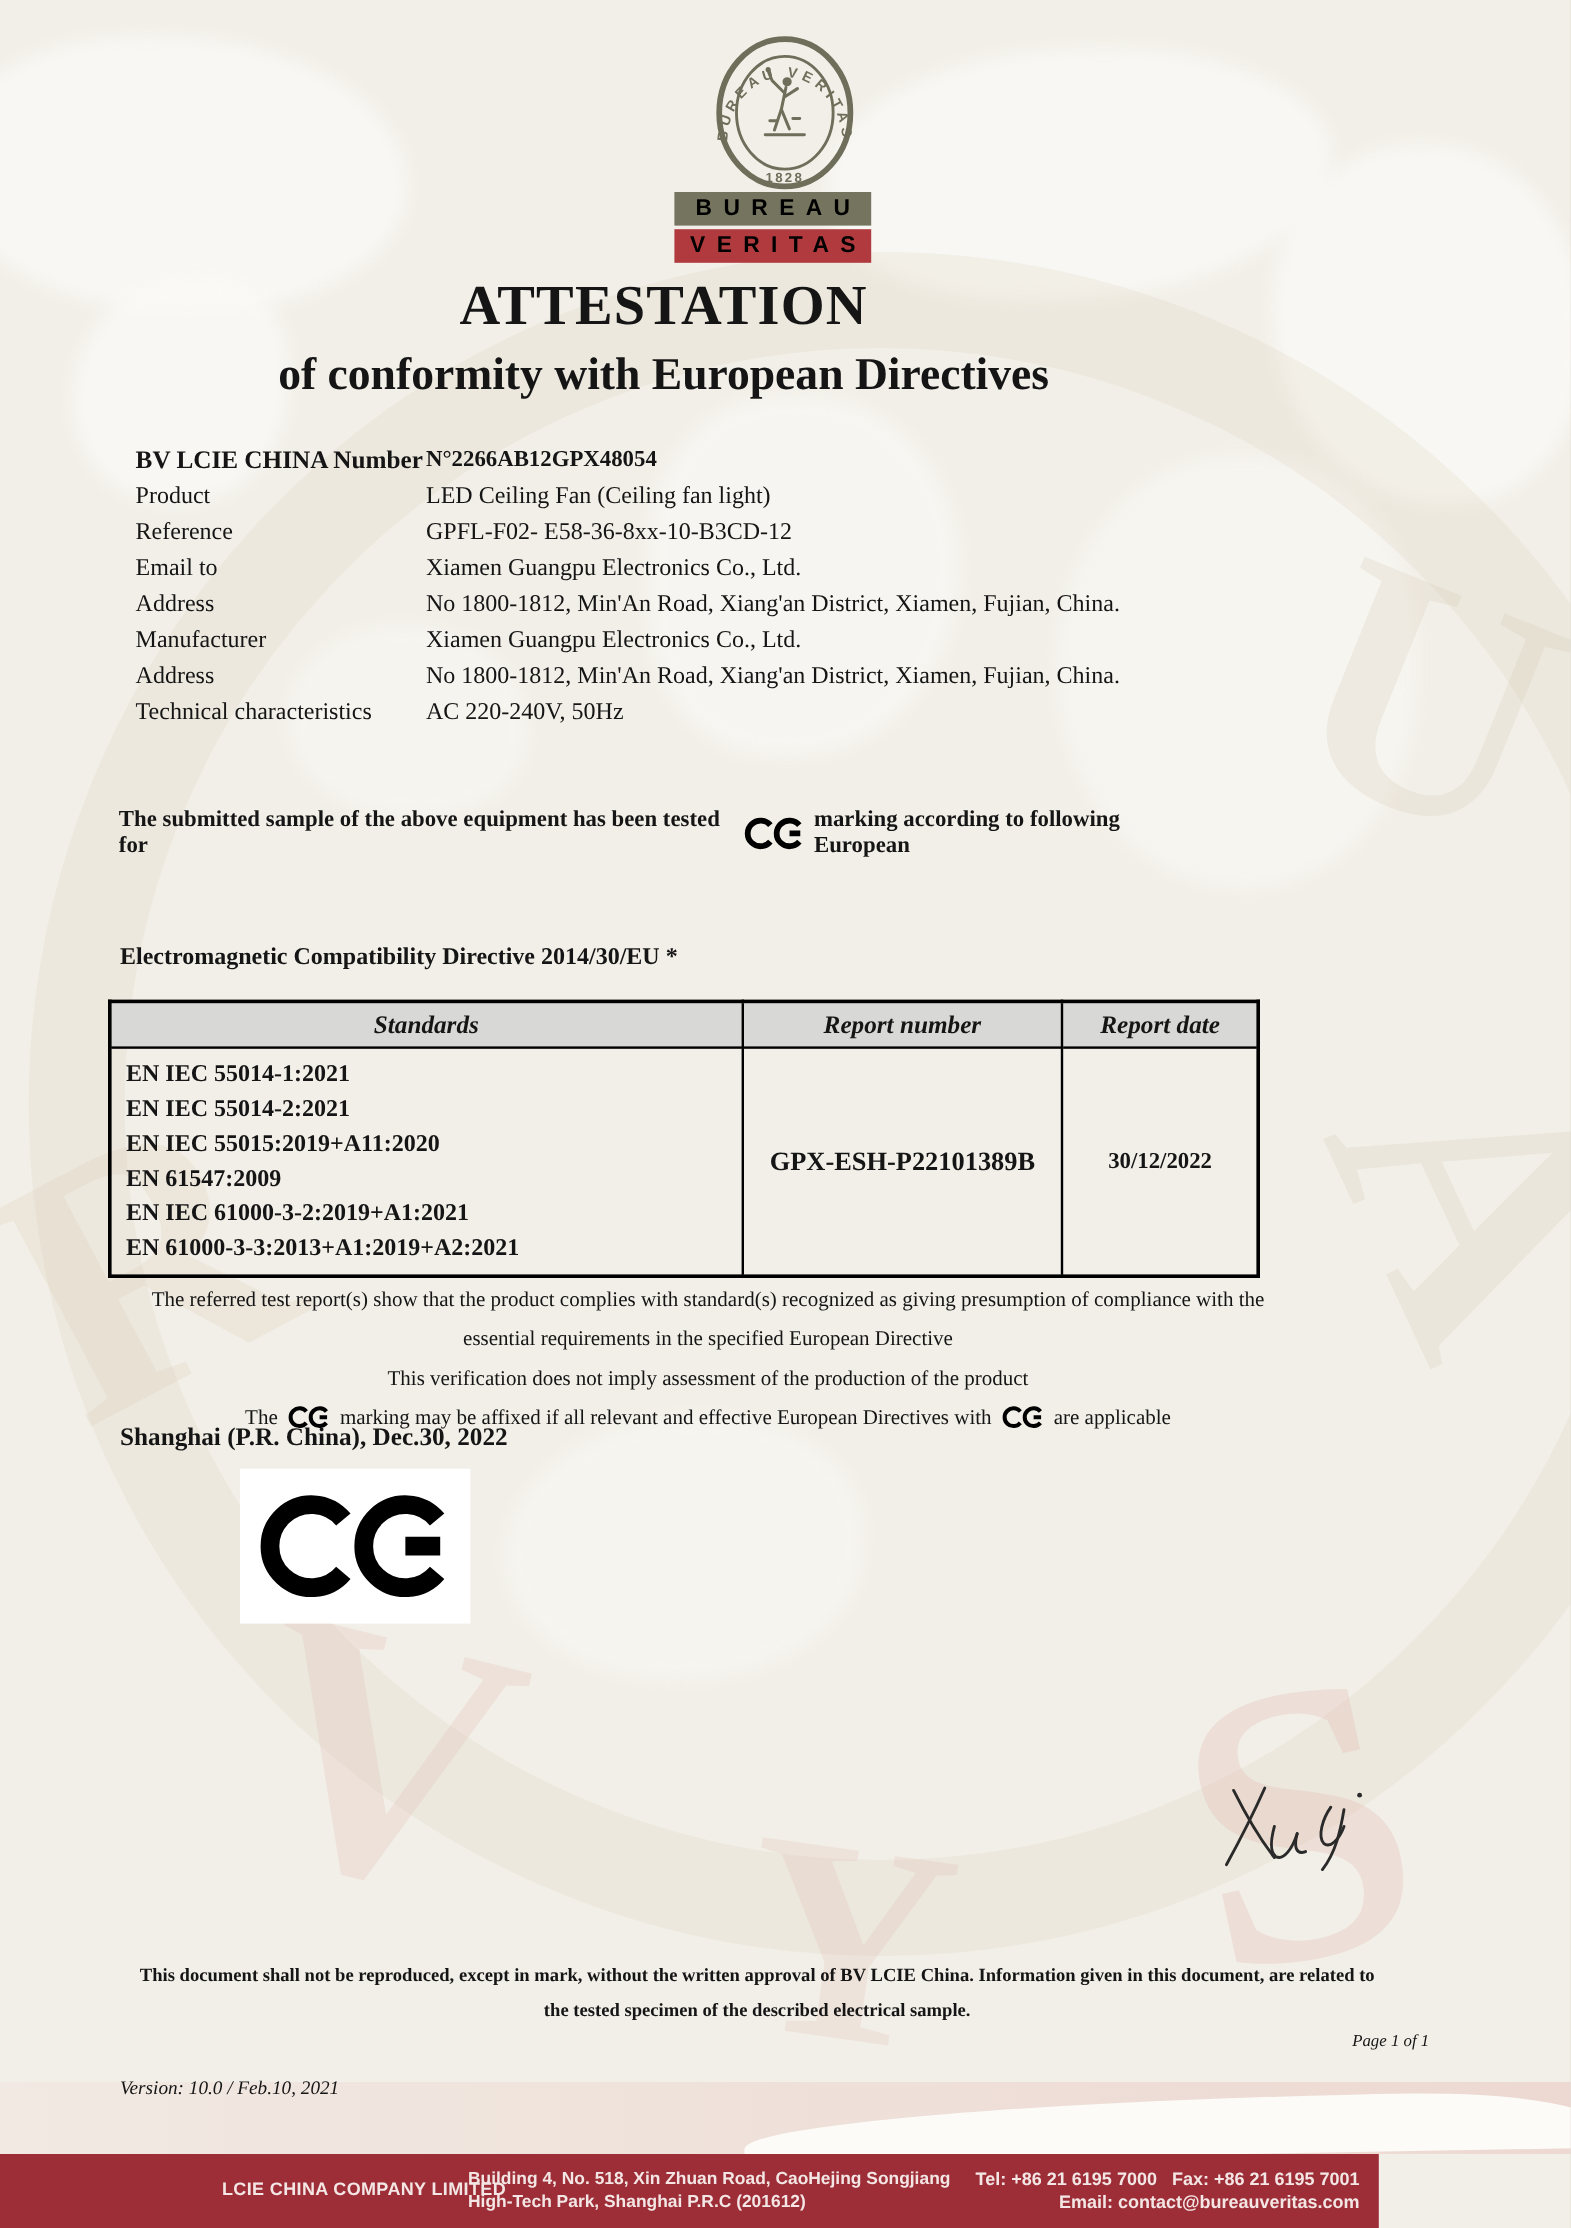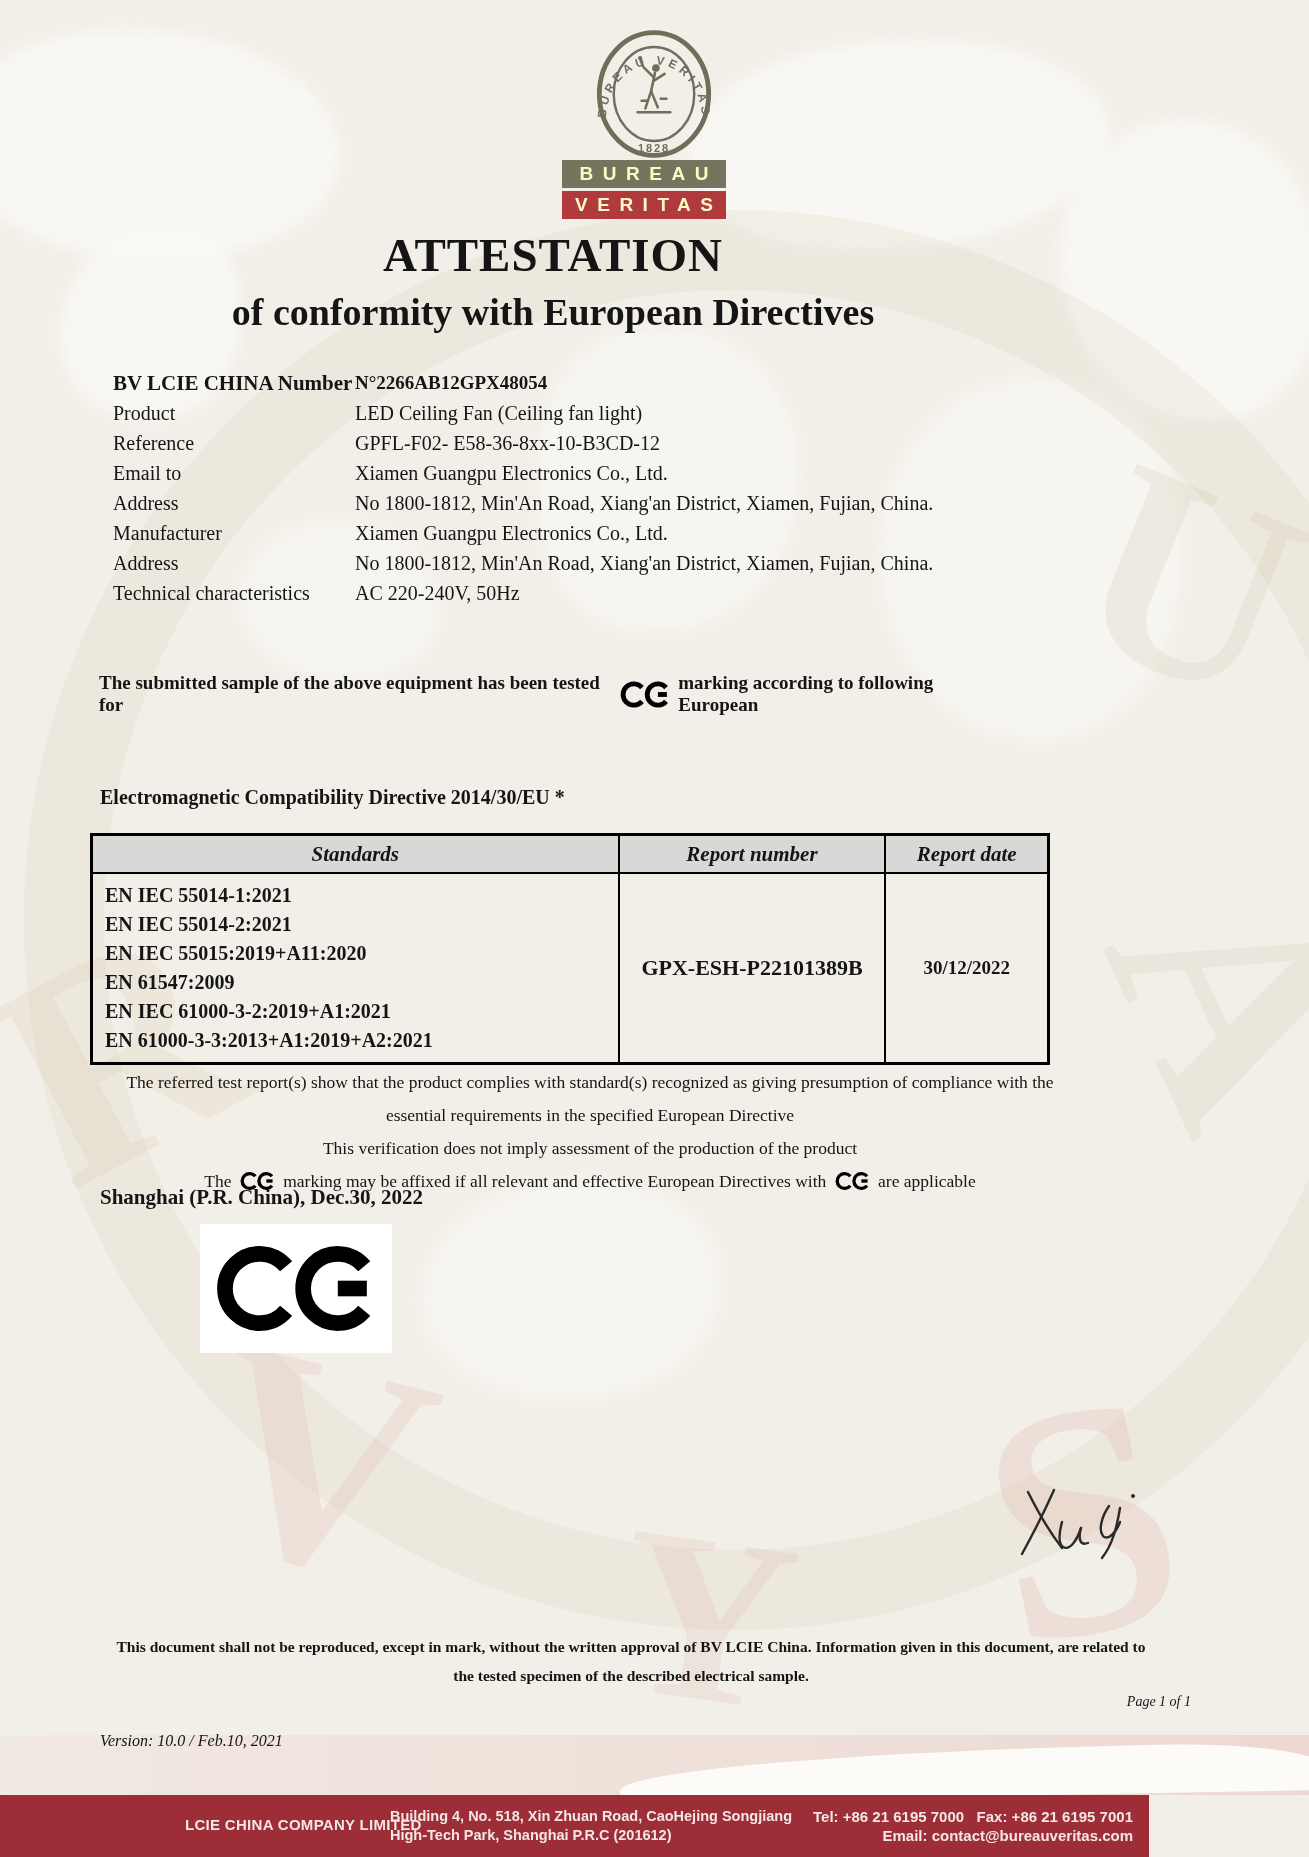--- a/index.html
+++ b/index.html
@@ -10,21 +10,21 @@
   }
   
   .blob{position:absolute;background:#fbfaf7;filter:blur(7px);opacity:.75;}
   .ring{position:absolute;border-radius:50%;pointer-events:none;}
   .wm-letter{position:absolute;font-family:"Liberation Serif",serif;font-weight:bold;pointer-events:none;user-select:none;}
   .sweep{position:absolute;}
   
   .emblem{position:absolute;top:24px;left:582px;}
   .brandbar{
     position:absolute;left:562px;width:164px;height:28px;
-    color:#fef9c3;font-family:"Liberation Sans",sans-serif;font-weight:bold;
+    color:#000000;font-family:"Liberation Sans",sans-serif;font-weight:bold;
     font-size:19px;letter-spacing:.5em;text-indent:.5em;
     display:flex;align-items:center;justify-content:center;
   }
   .bureau-bar{top:160px;background:#75755f;}
   .veritas-bar{top:191px;background:#b03a3e;}
   
   .title{position:absolute;top:228px;left:0;width:1106px;text-align:center;
     font-size:47px;font-weight:bold;letter-spacing:1px;}
   .subtitle{position:absolute;top:290px;left:0;width:1106px;text-align:center;
     font-size:38px;font-weight:bold;}

